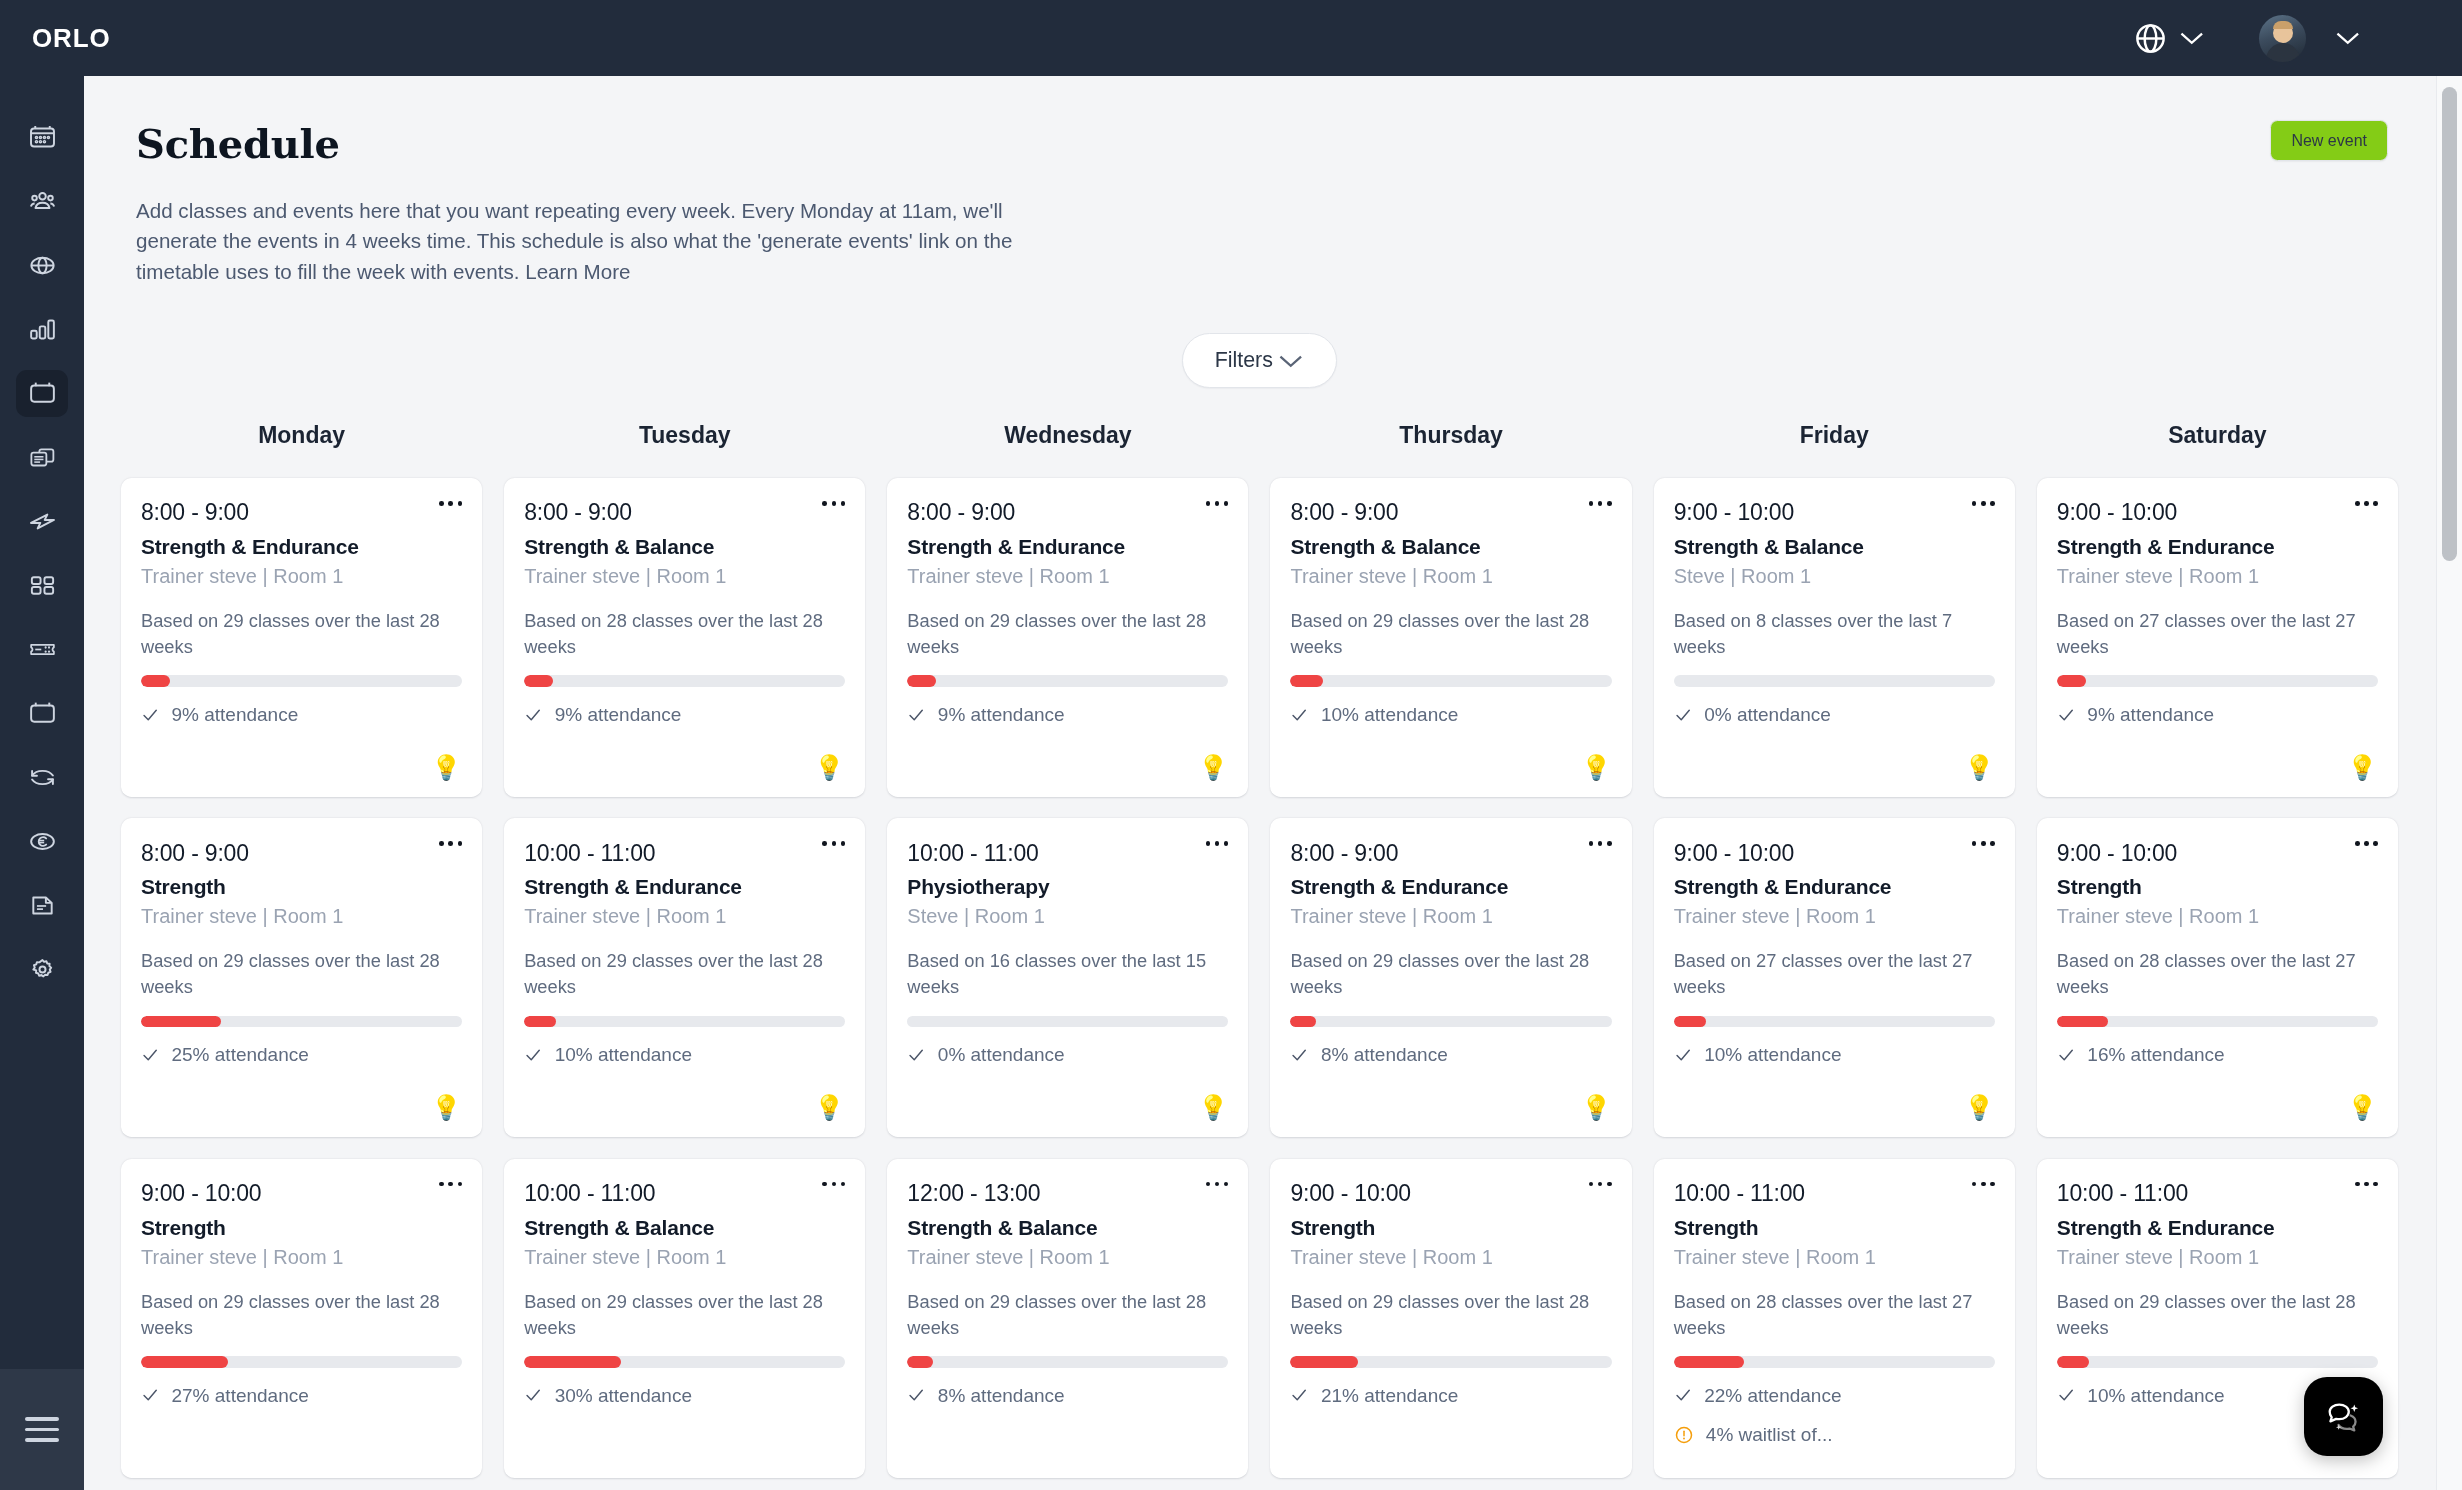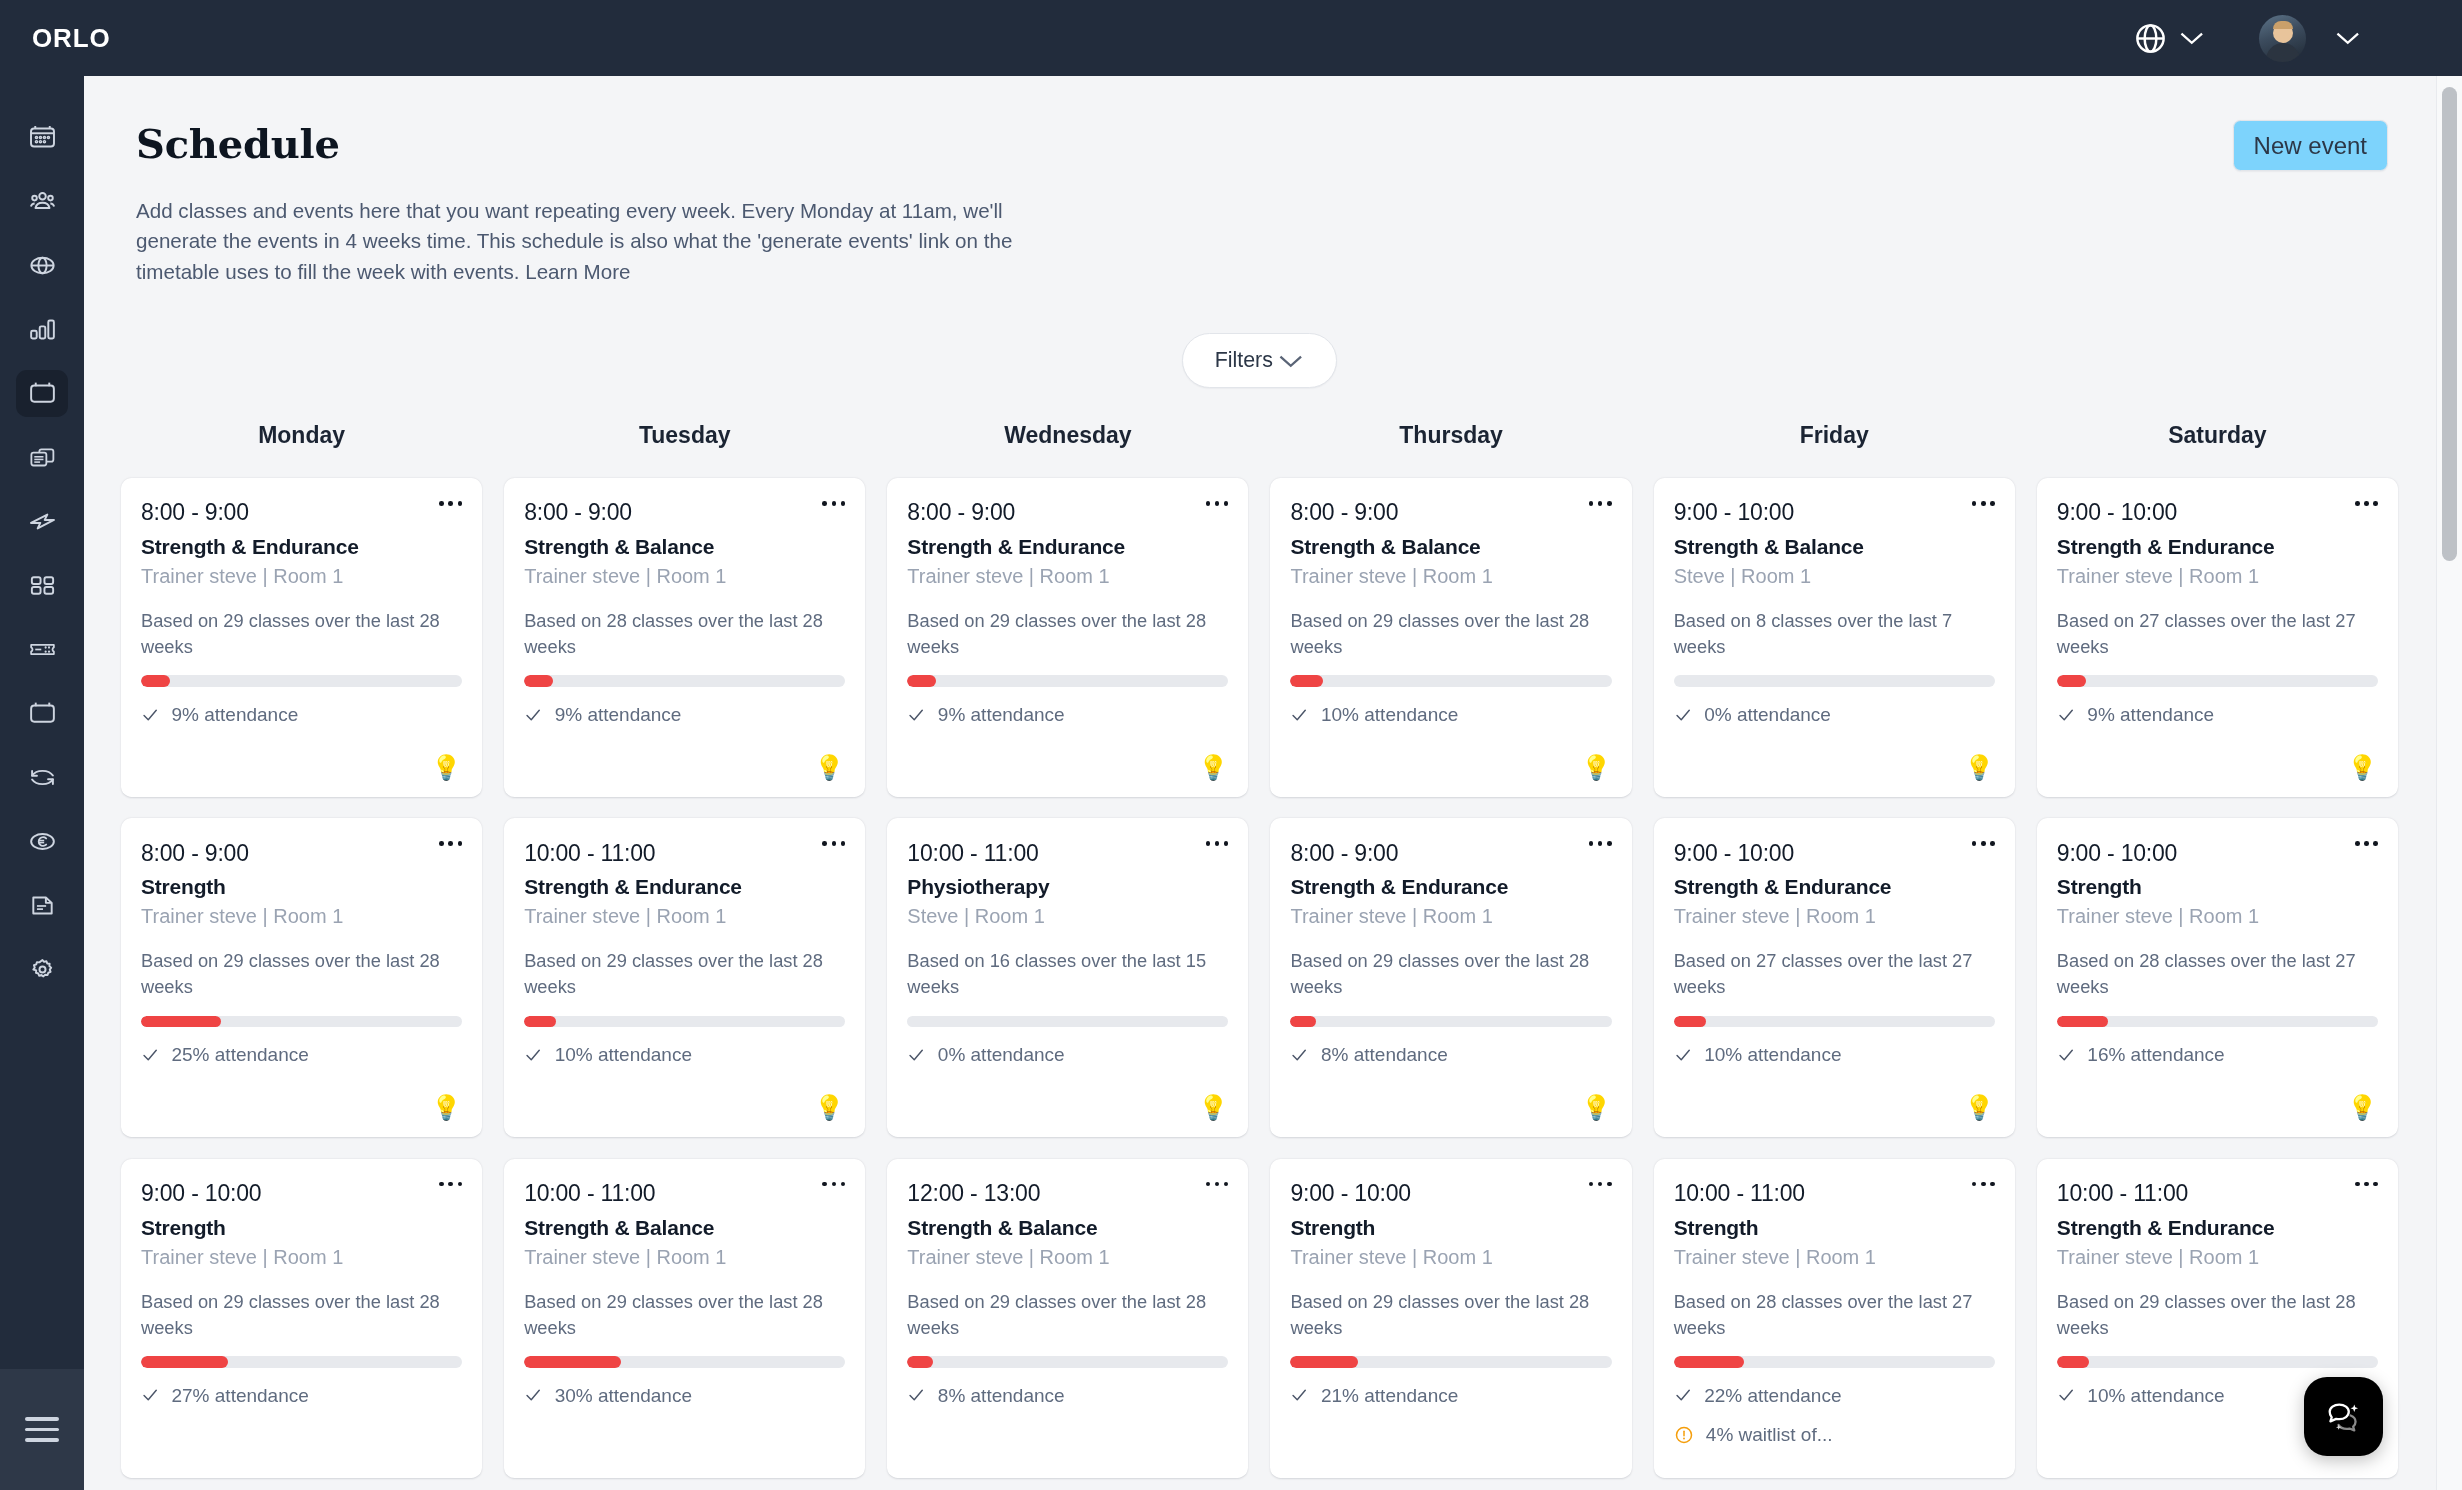--- a/index.html
+++ b/index.html
@@ -96,24 +96,24 @@
     font-size: 40px; font-weight: 700; color: #0d1520;
     letter-spacing: -0.2px;
   }
   #page-desc {
     margin-top: 29px;
     font-size: 20.6px; line-height: 1.48; color: #4c5970;
     max-width: 902px;
   }
   #new-event-btn {
     position: absolute; right: 47px; top: 44px;
-    background: #7dd3fc; border: 0.8px solid #e2e5ea;
+    background: #84cc16; border: 0.8px solid #e2e5ea;
     border-radius: 7.6px;
     padding: 10.7px 20px;
-    font-size: 24px; color: #2c3747;
+    font-size: 16px; color: #2c3747;
     box-shadow: 0 0.8px 1.5px rgba(16,24,40,.05);
     white-space: nowrap;
   }
 
   #filters-row { display: flex; justify-content: center; margin-top: 46px; }
   #filters-btn {
     background:#fff; border:0.8px solid #e2e5ea; border-radius: 763px;
     padding: 13.8px 32px;
     display: flex; align-items: center; gap: 4px;
     font-size: 21.4px; color: #2c3747; font-weight: 500;

